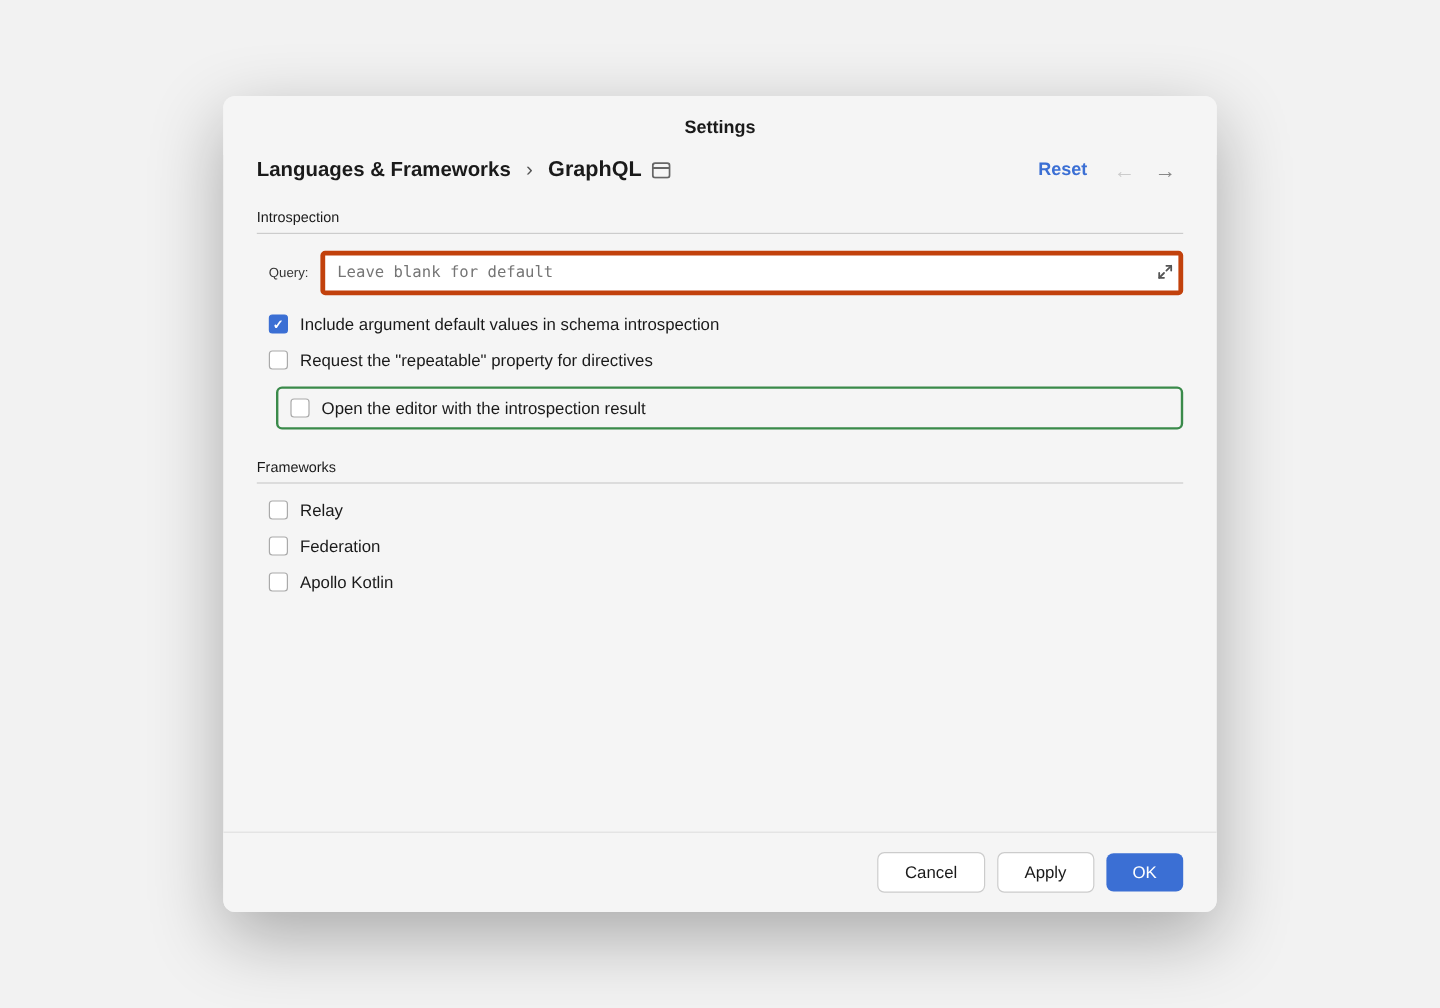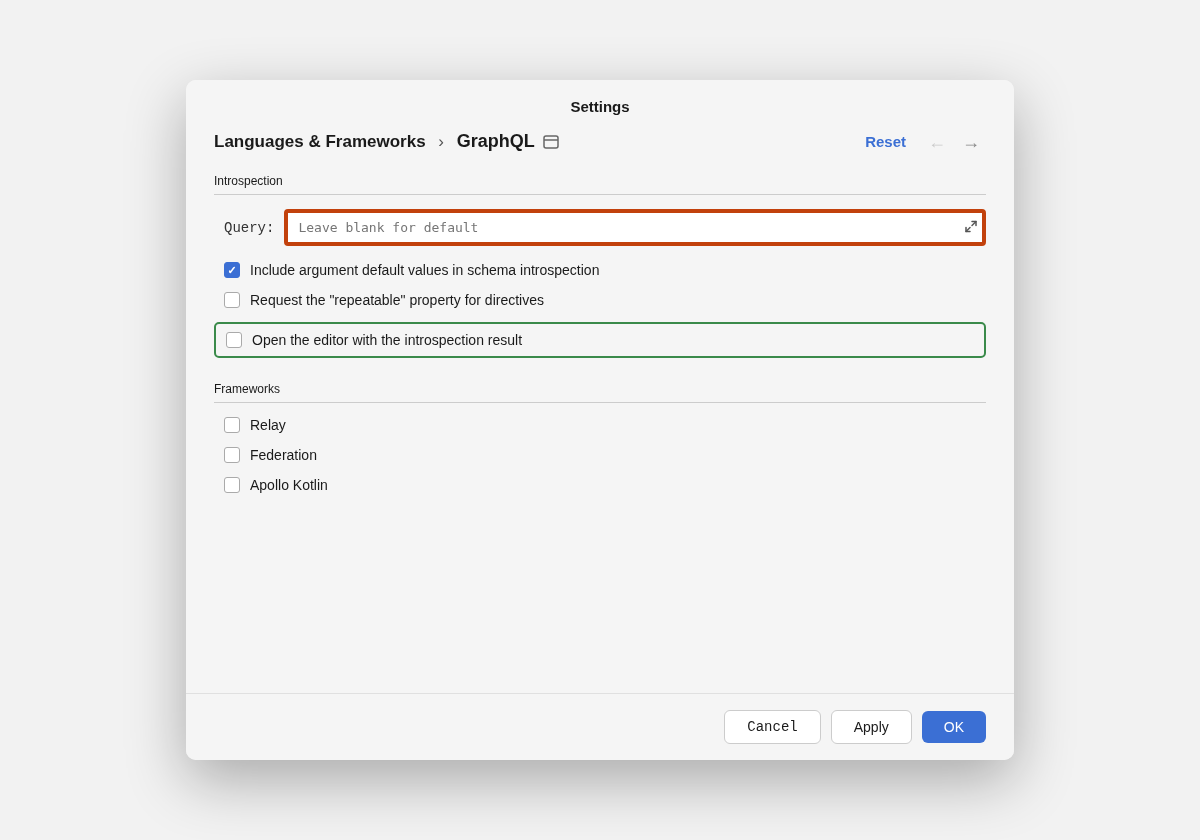--- a/index.html
+++ b/index.html
@@ -129,25 +129,24 @@
     }
 
     .query-row {
       display: flex;
       align-items: center;
       margin-bottom: 16px;
       padding-left: 10px;
     }
 
     .query-label {
-      font-size: 14px;
+      font-size: 11px;
       color: #333;
       margin-right: 10px;
       white-space: nowrap;
-      font-family: Liberation Mono, monospace;
     }
 
     .query-input-wrapper {
       flex: 1;
       position: relative;
     }
 
     .query-input {
       width: 100%;
       padding: 7px 32px 7px 10px;
@@ -175,21 +174,21 @@
       display: flex;
       align-items: center;
       margin-bottom: 14px;
       padding-left: 10px;
     }
 
     .checkbox-row.highlighted {
       border: 2px solid #3a8a4a;
       border-radius: 5px;
       padding: 8px 10px;
-      margin-left: 0;
+      margin-left: 16px;
       margin-bottom: 14px;
     }
 
     .checkbox {
       width: 16px;
       height: 16px;
       border: 1.5px solid #aaa;
       border-radius: 3px;
       margin-right: 10px;
       display: flex;
@@ -234,21 +233,20 @@
     }
 
     .btn-cancel {
       padding: 8px 22px;
       border: 1px solid #ccc;
       border-radius: 6px;
       background: #fff;
       font-size: 14px;
       color: #1a1a1a;
       cursor: pointer;
-      font-family: Liberation Mono, monospace;
     }
 
     .btn-apply {
       padding: 8px 22px;
       border: 1px solid #ccc;
       border-radius: 6px;
       background: #fff;
       font-size: 14px;
       color: #1a1a1a;
       cursor: pointer;

